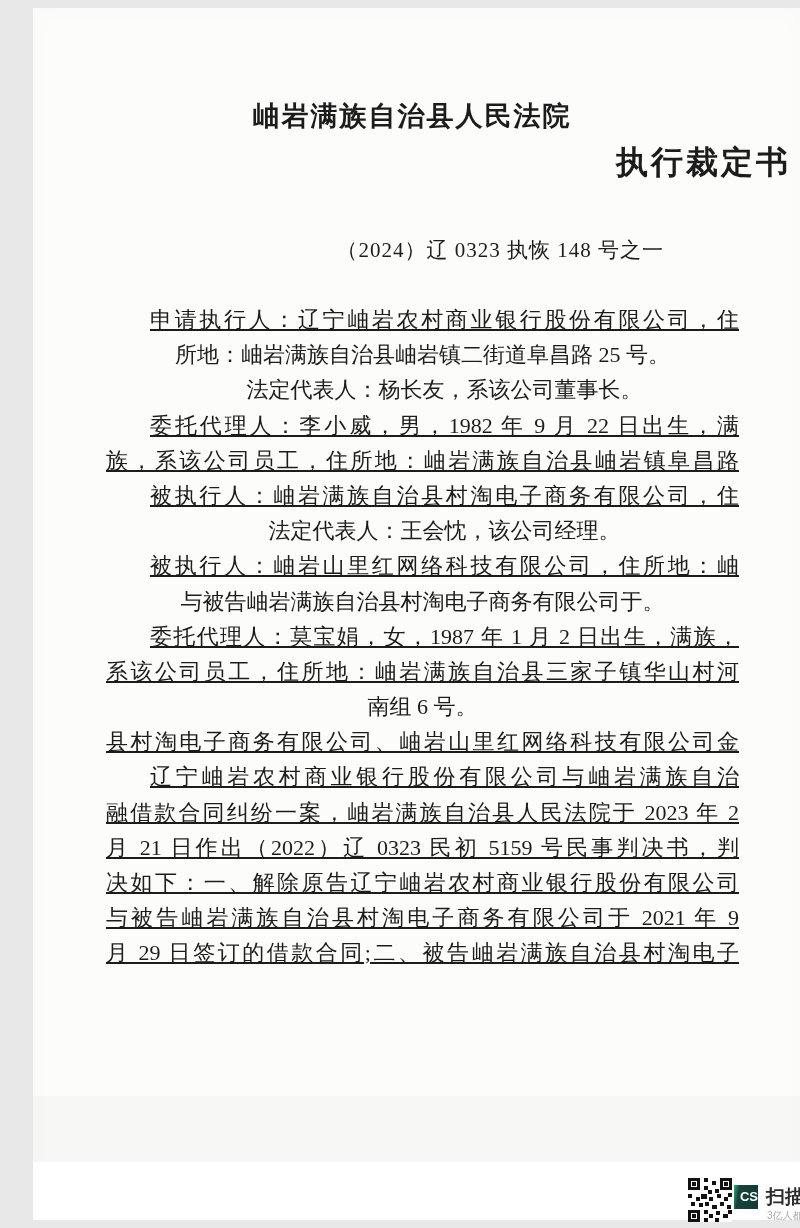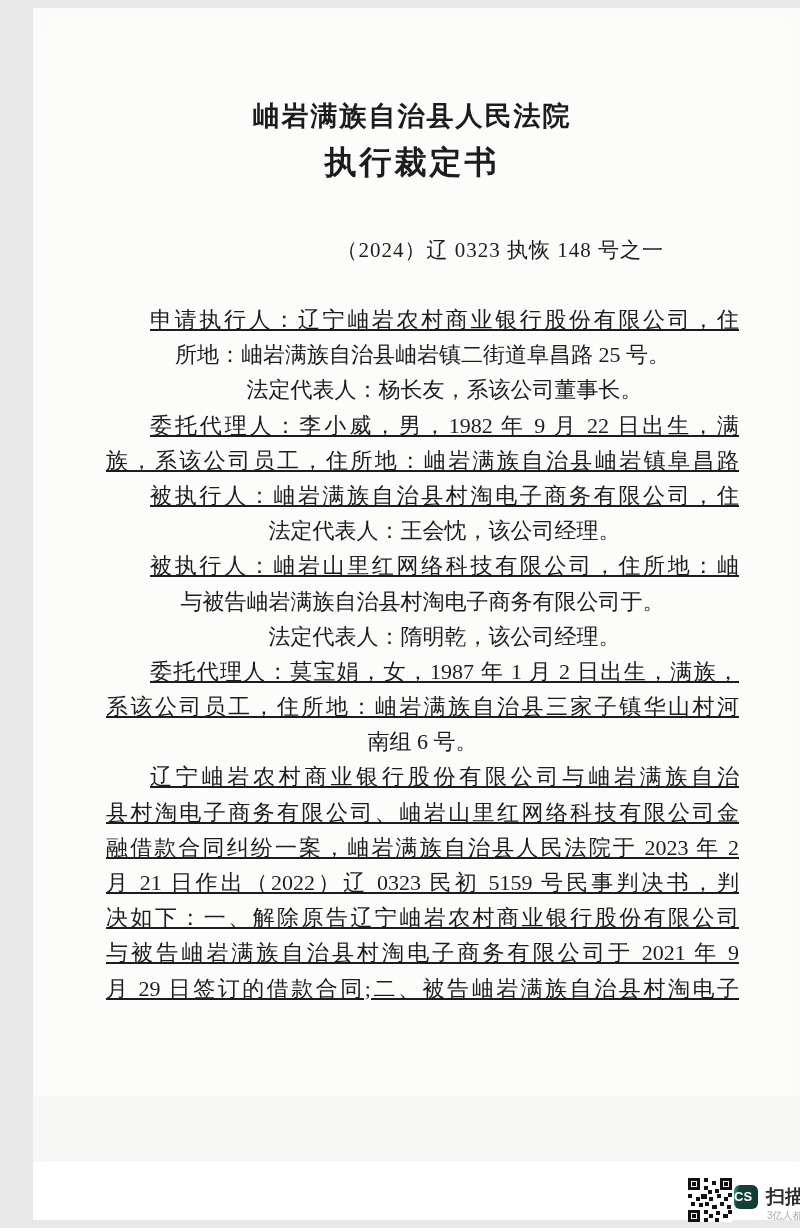--- a/index.html
+++ b/index.html
@@ -24,44 +24,44 @@
     position:absolute; left:0; right:0; bottom:0; height:58px;
     background:#ffffff;
   }
   .court-name {
     position:absolute; left:0; width:758px; top:90px;
     text-align:center; font-size:27px; font-weight:bold;
     letter-spacing:2px; white-space:nowrap;
   }
   .doc-title {
     position:absolute; left:0; width:758px; top:133px;
-    text-align:center; font-size:32px; font-weight:bold;
+    text-align:right; font-size:32px; font-weight:bold;
     letter-spacing:3px; white-space:nowrap;
   }
   .case-number {
     position:absolute; right:138px; top:228px;
     font-size:21px; white-space:nowrap; letter-spacing:1px;
   }
   .doc-body {
     position:absolute; left:73px; top:294px; width:633px;
   }
   .line {
     height:35.2px; line-height:35.2px; font-size:22px;
     white-space:nowrap; text-align:center;
   }
   .line.fill { text-align:justify; text-align-last:justify; white-space:normal; overflow:hidden;text-decoration:underline; }
   .line.indent { text-indent:44px; }
   .watermark { position:absolute; }
   .qr { position:absolute; left:655px; top:1170px; width:44px; height:44px; }
   .cs-badge {
     position:absolute; left:701px; top:1177px; width:24px; height:24px;
-    border-radius:6px;
+    border-radius:0;
     background:linear-gradient(100deg,#2fae74 0%,#17423b 22%,#123a34 100%);
     color:#ffffff; font-family:"Liberation Sans",sans-serif;
-    font-weight:bold; font-size:13px; line-height:24px; text-align:left;
+    font-weight:bold; font-size:13px; line-height:24px; text-align:right;
     letter-spacing:0;
   }
   .cs-name {
     position:absolute; left:733px; top:1176px;
     font-family:"Liberation Sans",sans-serif;
     font-size:19px; font-weight:bold; color:#2b2b2b; white-space:nowrap;
   }
   .cs-tagline {
     position:absolute; left:734px; top:1201px;
     font-family:"Liberation Sans",sans-serif;
@@ -82,26 +82,25 @@
   <div class="doc-body" id="doc-body">
       <div class="line fill indent">申请执行人：辽宁岫岩农村商业银行股份有限公司，住</div>
       <div class="line">所地：岫岩满族自治县岫岩镇二街道阜昌路 25 号。</div>
       <div class="line indent">法定代表人：杨长友，系该公司董事长。</div>
       <div class="line fill indent">委托代理人：李小威，男，1982 年 9 月 22 日出生，满</div>
       <div class="line fill">族，系该公司员工，住所地：岫岩满族自治县岫岩镇阜昌路</div>
       <div class="line fill indent">被执行人：岫岩满族自治县村淘电子商务有限公司，住</div>
       <div class="line indent">法定代表人：王会忱，该公司经理。</div>
       <div class="line fill indent">被执行人：岫岩山里红网络科技有限公司，住所地：岫</div>
       <div class="line">与被告岫岩满族自治县村淘电子商务有限公司于。</div>
-      <div class="line indent">法定代表人：隋明乾，该公司经理。</div>
       <div class="line fill indent">委托代理人：莫宝娟，女，1987 年 1 月 2 日出生，满族，</div>
       <div class="line fill">系该公司员工，住所地：岫岩满族自治县三家子镇华山村河</div>
       <div class="line">南组 6 号。</div>
+      <div class="line fill">县村淘电子商务有限公司、岫岩山里红网络科技有限公司金</div>
       <div class="line fill indent">辽宁岫岩农村商业银行股份有限公司与岫岩满族自治</div>
-      <div class="line fill">县村淘电子商务有限公司、岫岩山里红网络科技有限公司金</div>
       <div class="line fill">融借款合同纠纷一案，岫岩满族自治县人民法院于 2023 年 2</div>
       <div class="line fill">月 21 日作出（2022）辽 0323 民初 5159 号民事判决书，判</div>
       <div class="line fill">决如下：一、解除原告辽宁岫岩农村商业银行股份有限公司</div>
       <div class="line fill">与被告岫岩满族自治县村淘电子商务有限公司于 2021 年 9</div>
       <div class="line fill">月 29 日签订的借款合同;二、被告岫岩满族自治县村淘电子</div>
     </div>
 
   <div class="watermark">
     <svg class="qr" viewBox="0 0 33 33" shape-rendering="crispEdges">
       <rect x="0" y="0" width="33" height="33" fill="#ffffff"></rect>

